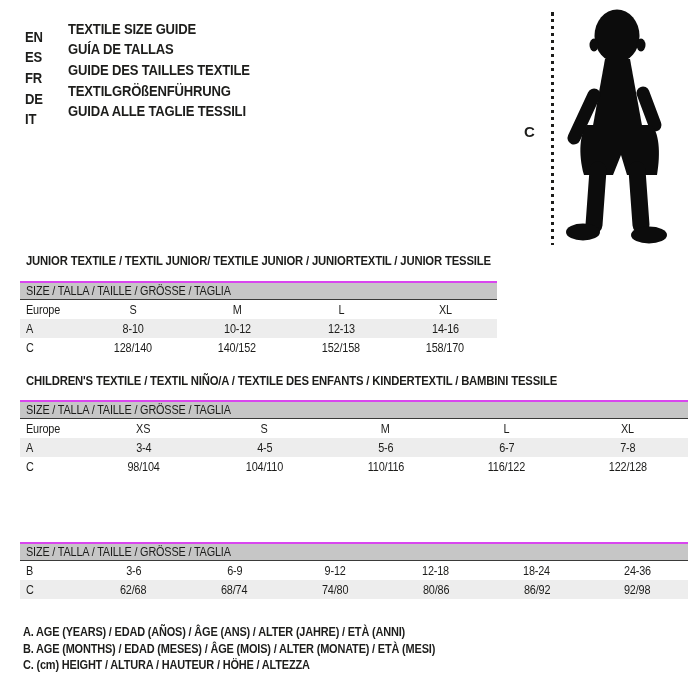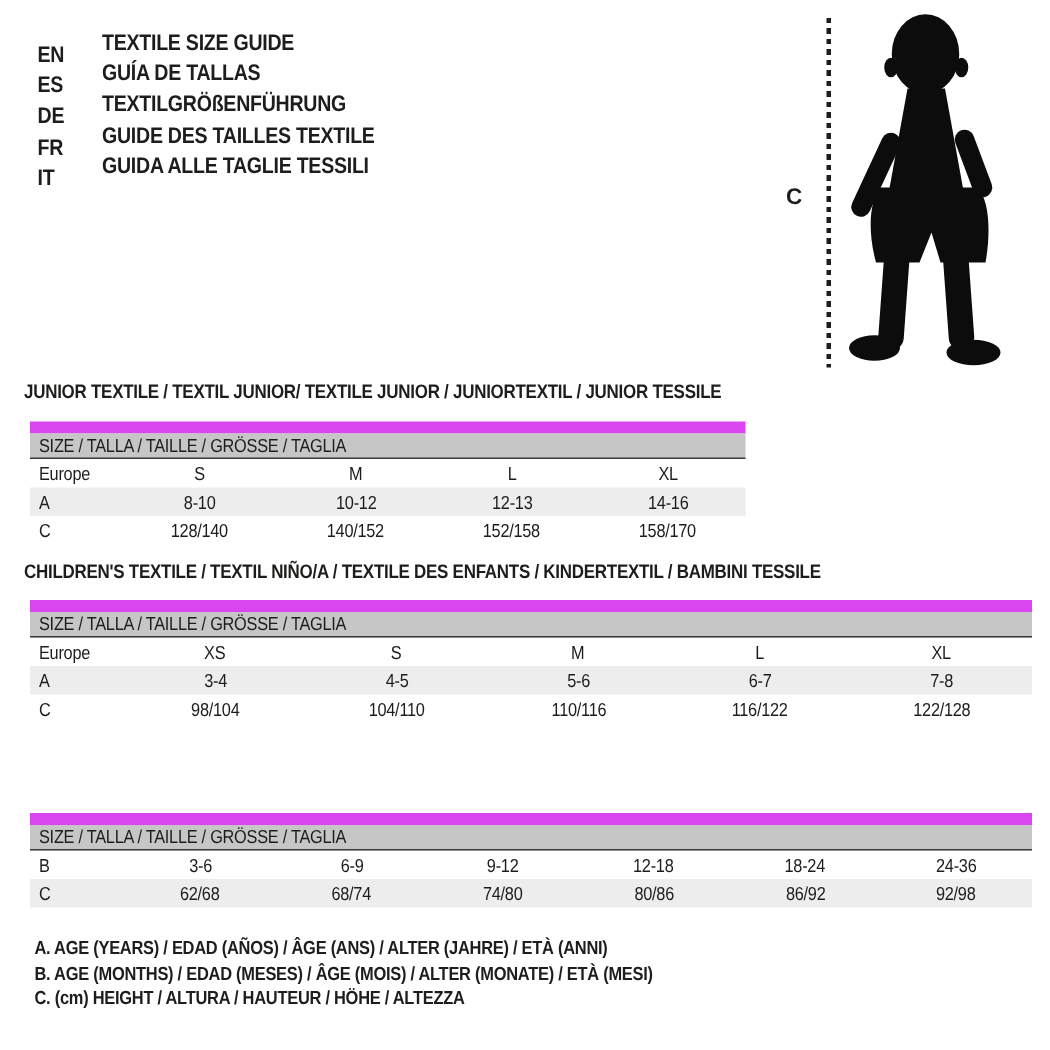--- a/index.html
+++ b/index.html
@@ -18,25 +18,25 @@
 
   
   .toddler{position:absolute;left:565px;top:5px;width:132px;height:240px;}
   .dash-line{
     position:absolute;left:551px;top:12px;width:3px;height:233px;
     background:repeating-linear-gradient(to bottom,#1d1d1b 0 3.5px,transparent 3.5px 7px);
   }
   .marker-c{position:absolute;left:524px;top:123px;font-weight:bold;font-size:15px;line-height:18px;}
 
   
-  .sec-title{position:absolute;left:16px;font-weight:bold;font-size:13px;line-height:17px;white-space:nowrap;}
+  .sec-title{position:absolute;left:26px;font-weight:bold;font-size:13px;line-height:17px;white-space:nowrap;}
   .sec-title.multi{line-height:19px;}
 
   
-  .size-table{position:absolute;left:20px;border-top:8px solid #d946ef;font-size:12.5px;}
+  .size-table{position:absolute;left:20px;border-top:2px solid #d946ef;font-size:12.5px;}
   .st-header{height:16px;background:#c6c6c6;border-bottom:1px solid #3a3a39;display:flex;align-items:center;padding-left:6px;}
   .st-row{display:grid;height:19px;align-items:center;}
   .st-row.alt{background:#ededed;}
   .t1{width:477px;}
   .t1 .st-row{grid-template-columns:61px repeat(4,1fr);}
   .t2,.t3{width:668px;}
   .t2 .st-row{grid-template-columns:63px repeat(5,1fr);}
   .t3 .st-row{grid-template-columns:63px repeat(6,1fr);}
   .st-label{justify-self:start;padding-left:6px;}
   .st-cell{justify-self:center;}
@@ -52,26 +52,26 @@
   <div class="langs">
     <div class="lang-row">
       <span class="lang-code"><span class="cxl">EN</span></span>
       <span class="cxl">TEXTILE SIZE GUIDE</span>
     </div>
     <div class="lang-row">
       <span class="lang-code"><span class="cxl">ES</span></span>
       <span class="cxl">GUÍA DE TALLAS</span>
     </div>
     <div class="lang-row">
+      <span class="lang-code"><span class="cxl">FR</span></span>
+      <span class="cxl">GUIDE DES TAILLES TEXTILE</span>
+    </div>
+    <div class="lang-row">
       <span class="lang-code"><span class="cxl">DE</span></span>
       <span class="cxl">TEXTILGRÖßENFÜHRUNG</span>
-    </div>
-    <div class="lang-row">
-      <span class="lang-code"><span class="cxl">FR</span></span>
-      <span class="cxl">GUIDE DES TAILLES TEXTILE</span>
     </div>
     <div class="lang-row">
       <span class="lang-code"><span class="cxl">IT</span></span>
       <span class="cxl">GUIDA ALLE TAGLIE TESSILI</span>
     </div>
   </div>
 
   <span class="marker-c">C</span>
   <div class="dash-line"></div>
   <svg class="toddler" viewBox="0 0 132 240" aria-hidden="true">

